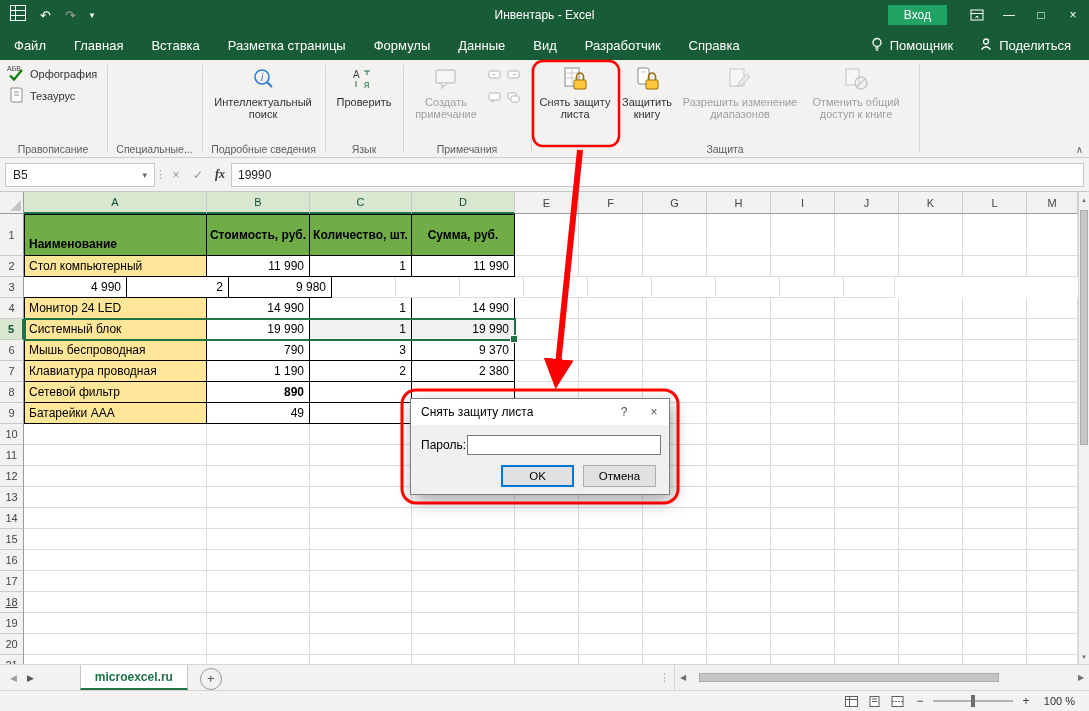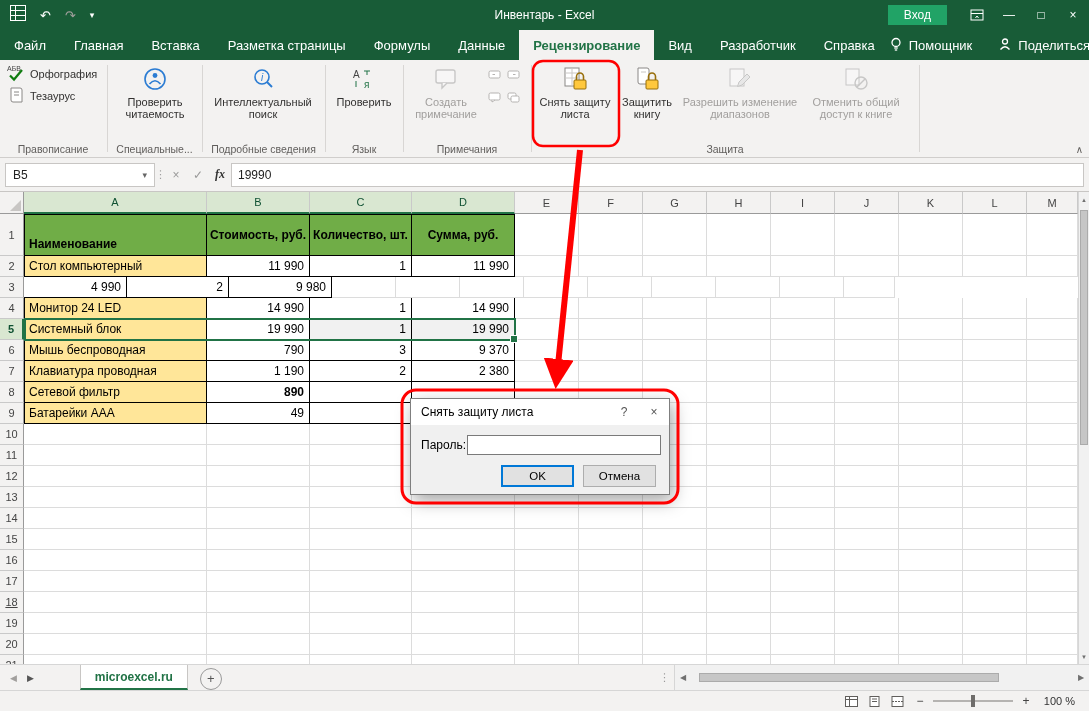--- a/index.html
+++ b/index.html
@@ -146,21 +146,20 @@
 </div>
 
 <div class="tabrow">
   <div style="display:flex">
       <div class="rtab">Файл</div>
       <div class="rtab">Главная</div>
       <div class="rtab">Вставка</div>
       <div class="rtab">Разметка страницы</div>
       <div class="rtab">Формулы</div>
       <div class="rtab">Данные</div>
-      <div class="rtab active">Рецензирование</div>
       <div class="rtab">Вид</div>
       <div class="rtab">Разработчик</div>
       <div class="rtab">Справка</div>
     </div>
   <div class="tabrow-right">
     <div class="titem">
       <span>
         <svg width="14" height="14">
             <circle cx="7" cy="5.5" r="4" fill="none" stroke="#fff" stroke-width="1.3"></circle>
             <line x1="5.2" y1="11" x2="8.8" y2="11" stroke="#fff" stroke-width="1.3"></line>
@@ -200,32 +199,20 @@
             <line x1="7" y1="6" x2="12" y2="6" stroke="#8A8886"></line>
             <line x1="7" y1="9" x2="12" y2="9" stroke="#8A8886"></line>
           </svg>
       </span>
       <span>Тезаурус</span>
     </div>
     <div class="grp-label">Правописание</div>
   </div>
 
   <div class="rgroup" style="width:95px">
-    <div class="cols">
-      <div class="bigbtn" style="width:86px">
-        <span class="ico">
-          <svg width="24" height="24">
-              <circle cx="12" cy="12" r="10" fill="none" stroke="#2B7CD3" stroke-width="1.6"></circle>
-              <circle cx="12" cy="8.5" r="2.4" fill="#2B7CD3"></circle>
-              <path d="M6.5 17 q5.5 -6.5 11 0" fill="none" stroke="#2B7CD3" stroke-width="1.6"></path>
-            </svg>
-        </span>
-        <span>Проверить читаемость</span>
-      </div>
-    </div>
     <div class="grp-label">Специальные...</div>
   </div>
 
   <div class="rgroup" style="width:123px">
     <div class="cols">
       <div class="bigbtn" style="width:112px">
         <span class="ico">
           <svg width="24" height="24">
               <circle cx="11" cy="10" r="7" fill="none" stroke="#2B7CD3" stroke-width="1.6"></circle>
               <line x1="16" y1="15" x2="21" y2="20" stroke="#2B7CD3" stroke-width="2"></line>

